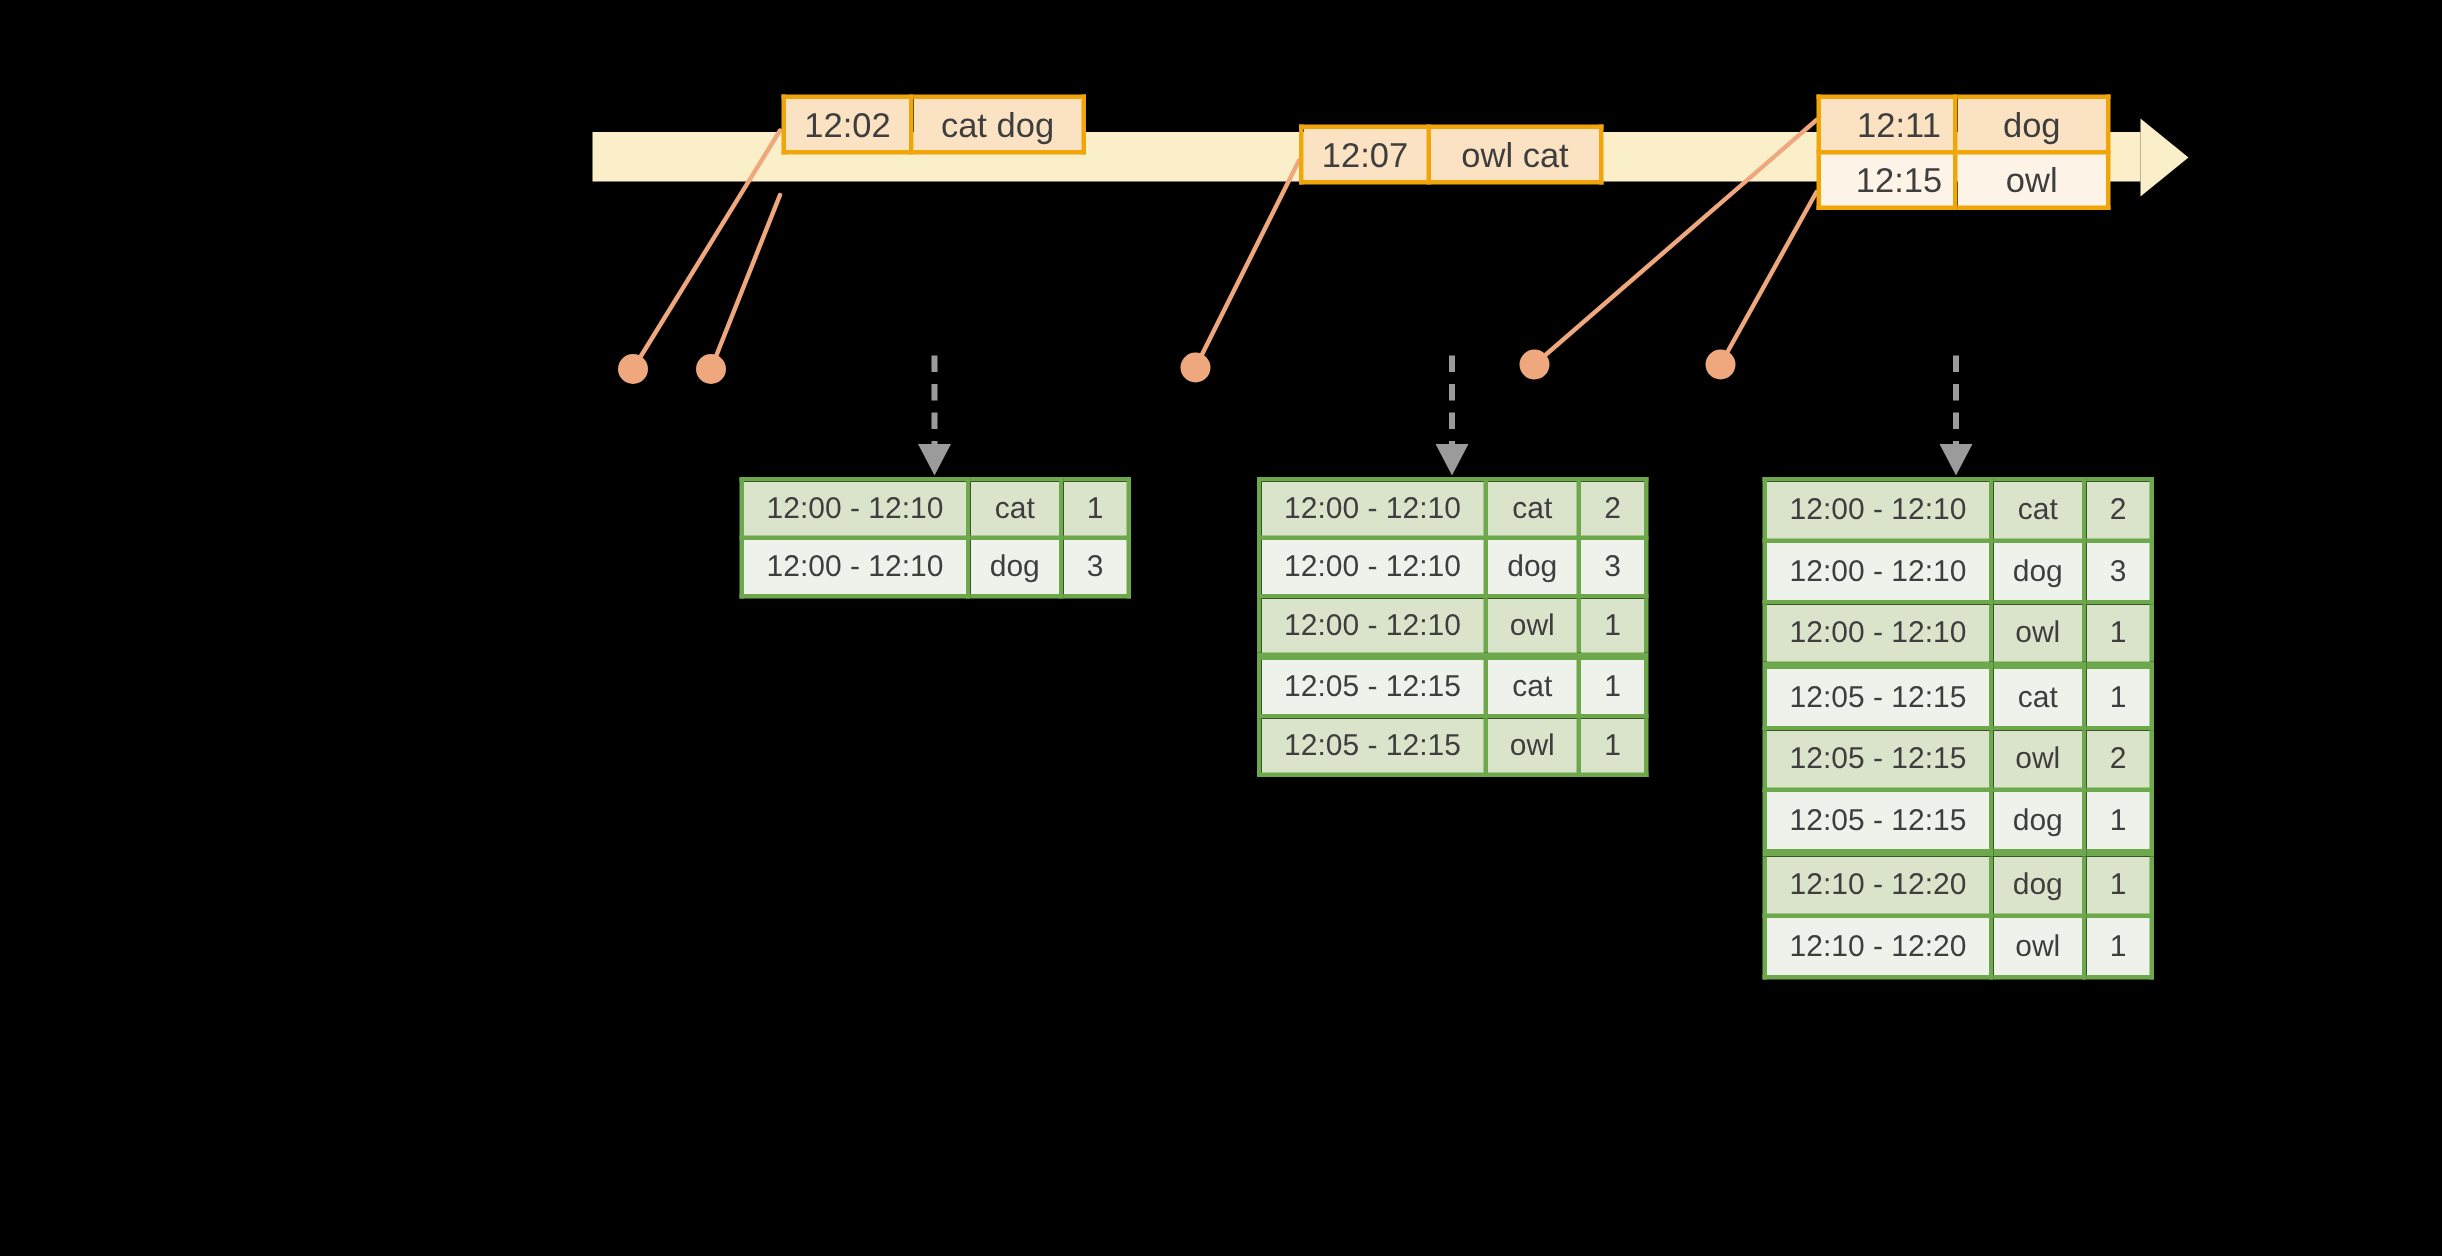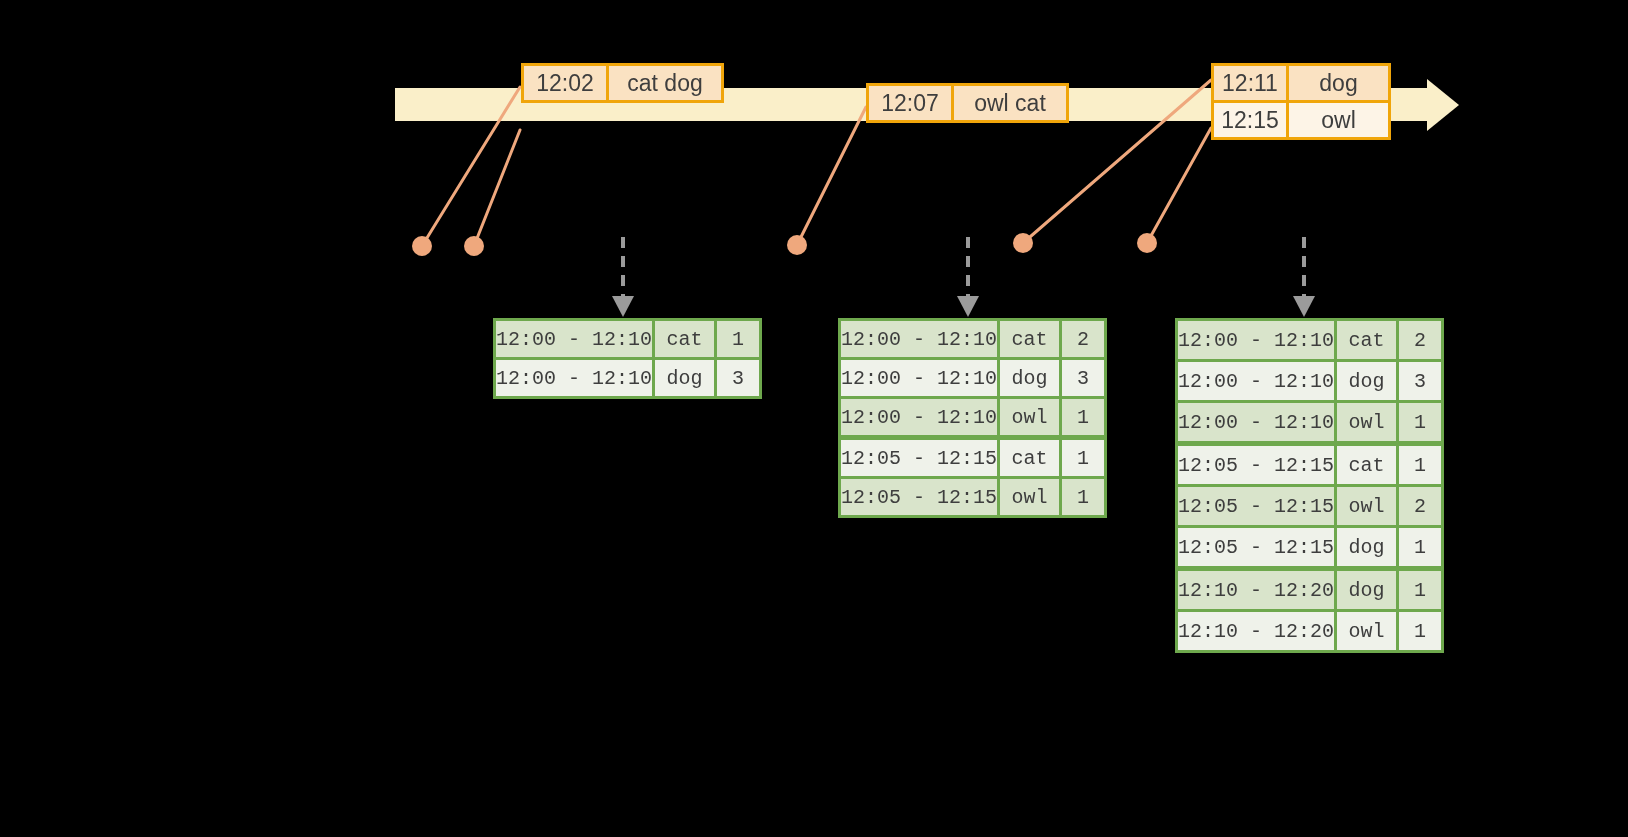--- a/index.html
+++ b/index.html
@@ -19,26 +19,26 @@
 
   table{position:absolute;border-collapse:collapse;table-layout:fixed;}
   td{padding:0;text-align:center;vertical-align:middle;color:var(--text);
      white-space:nowrap;overflow:hidden;}
 
   
   .evt td{border:3px solid var(--gold);font-size:23px;height:34px;}
   .evt tr:nth-child(odd) td{background:var(--peach-dark);}
   .evt tr:nth-child(even) td{background:var(--peach-light);}
   .evt .e1{width:82px;} .evt .e2{width:112px;}
-  .t-e3 .e1{width:72px;} .t-e3 .e2{width:99px;}
+  .t-e3 .e1{width:72px;padding-left:16px;} .t-e3 .e2{width:99px;}
   .t-e2 tr td{background:var(--peach-mid);}
   .t-e1{left:521px;top:63px;} .t-e2{left:866px;top:83px;} .t-e3{left:1211px;top:63px;}
 
   
-  .res td{border:3px solid var(--green);font-size:20px;height:36px;font-family:Liberation Mono, monospace;}
+  .res td{border:3px solid var(--green);font-size:20px;height:36px;}
   .res tr:nth-child(odd) td{background:var(--green-tint);}
   .res tr:nth-child(even) td{background:var(--green-light);}
   .res .w1{width:148px;} .res .w2{width:59px;} .res .w3{width:42px;}
   .res tr.sep td{border-top-width:5px;}
   .t-g1{left:493px;top:318px;} .t-g2{left:838px;top:318px;} .t-g3{left:1175px;top:318px;}
   .t-g3 td{height:38px;}
 </style>
 </head>
 <body>
 

